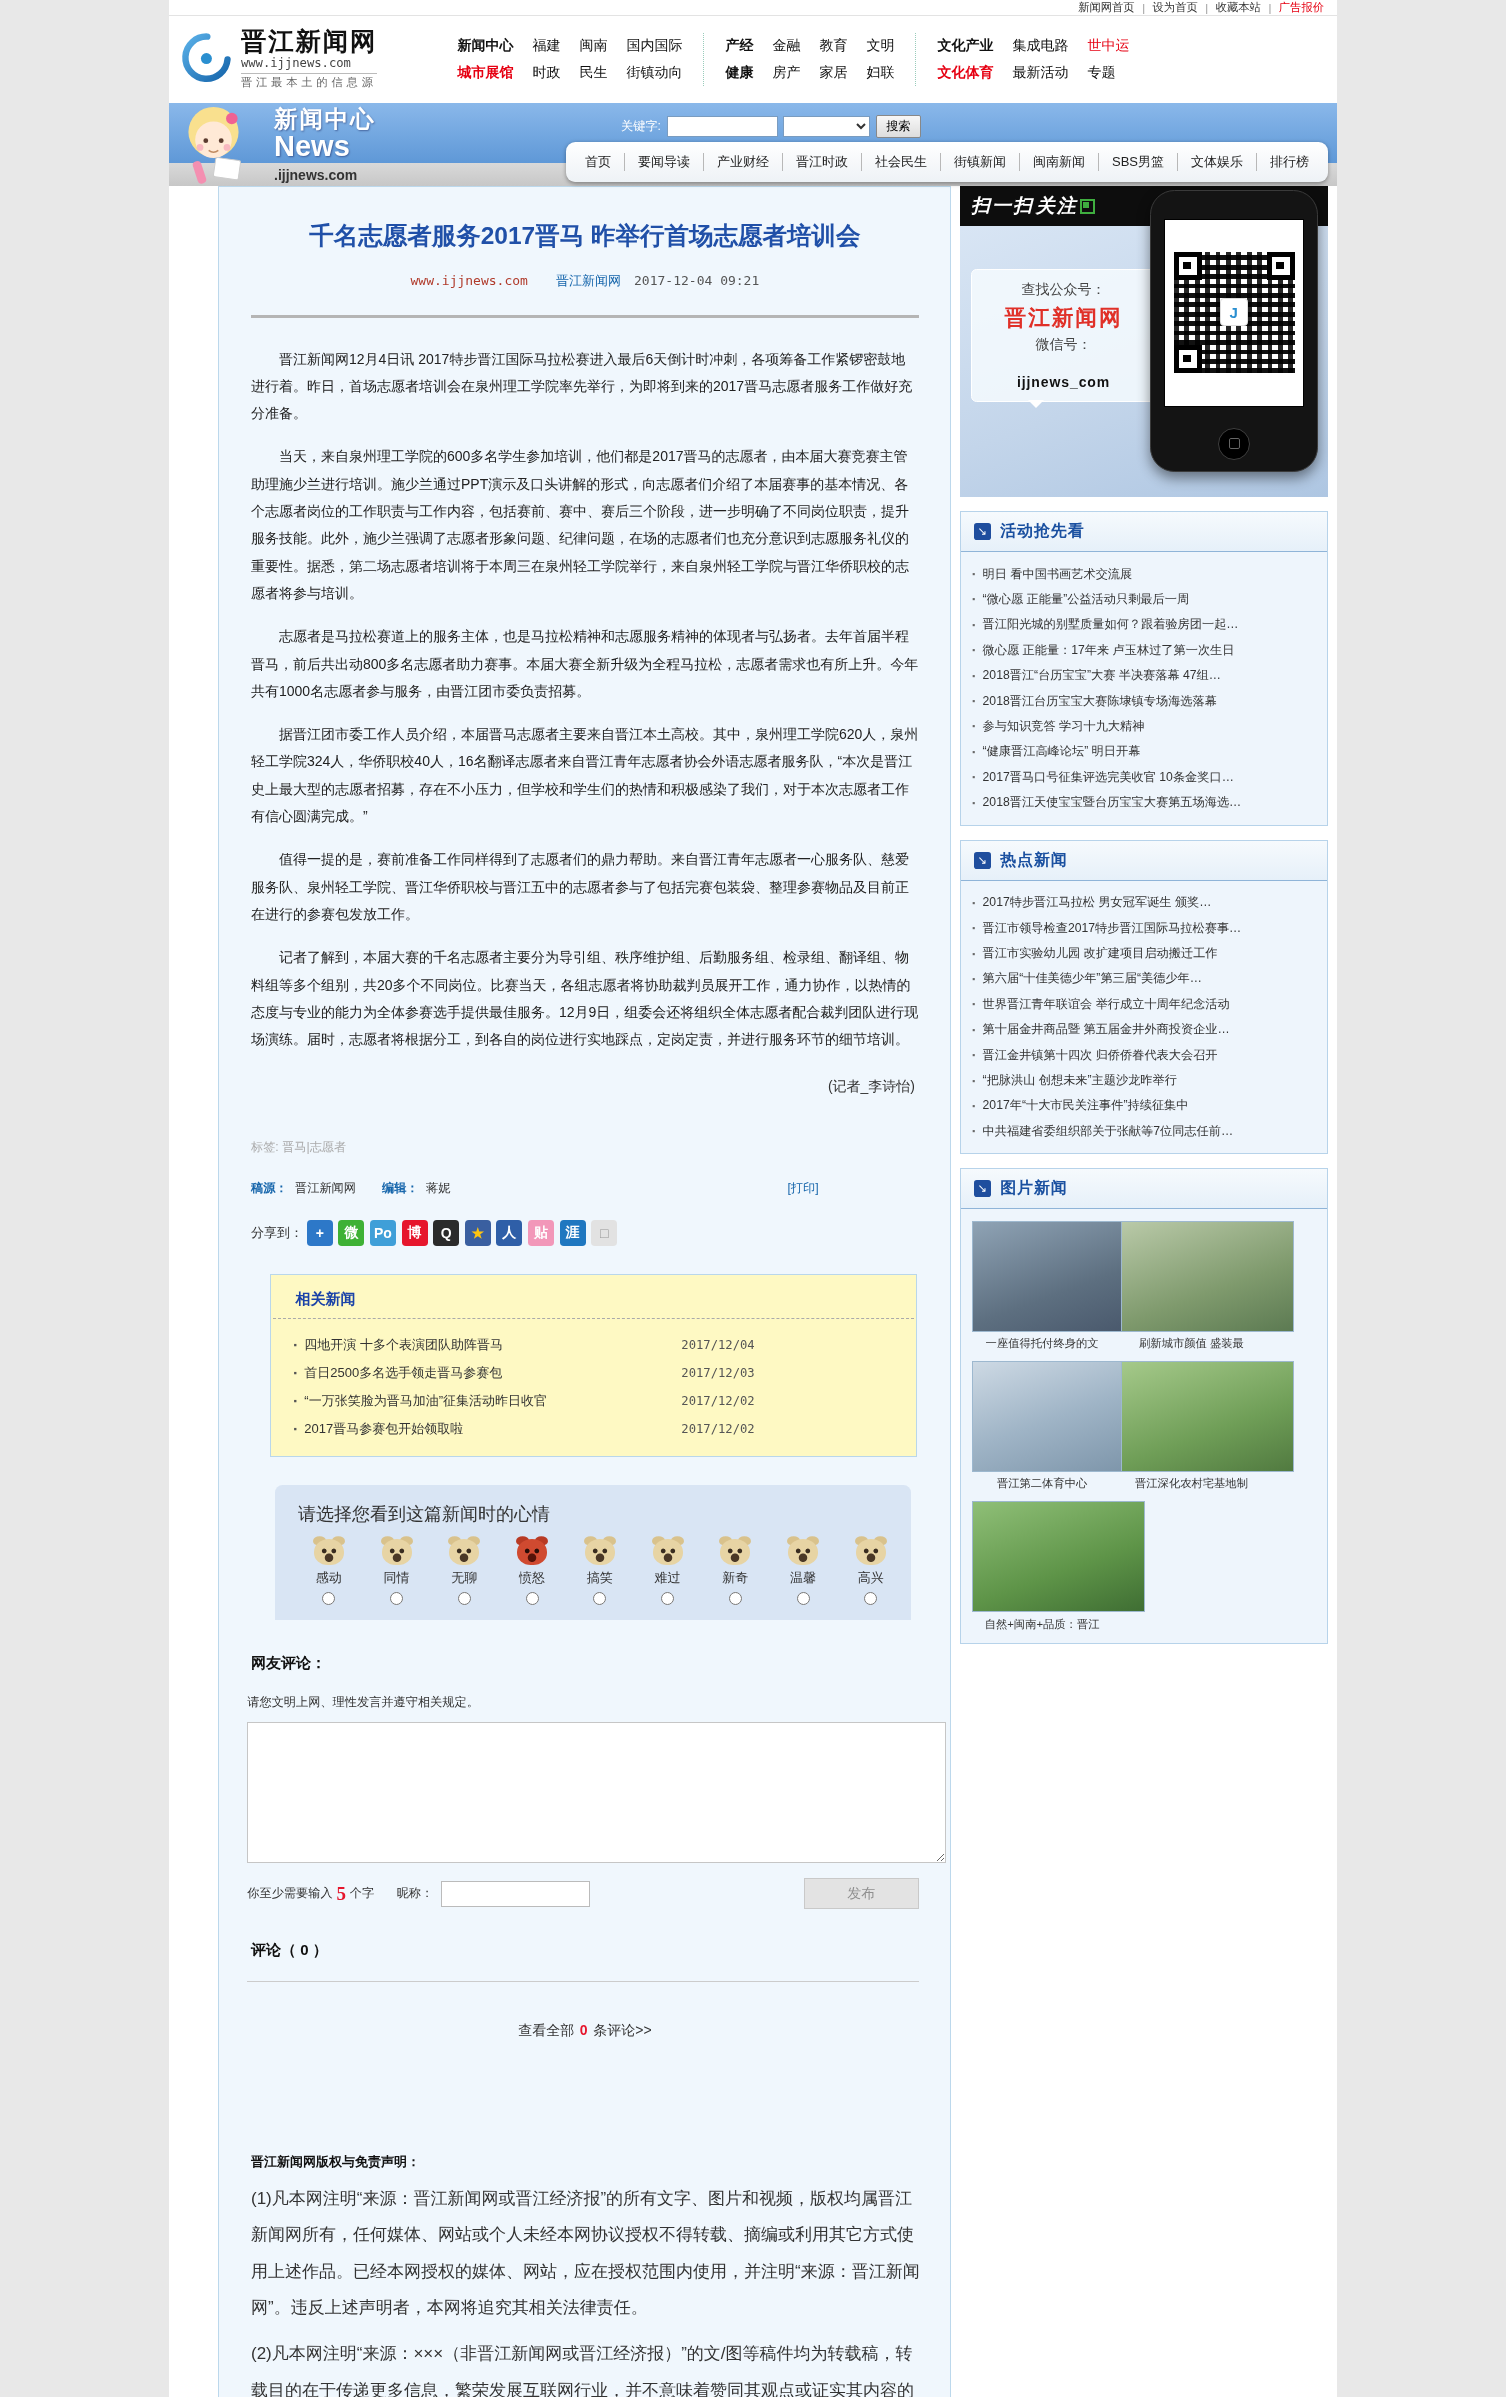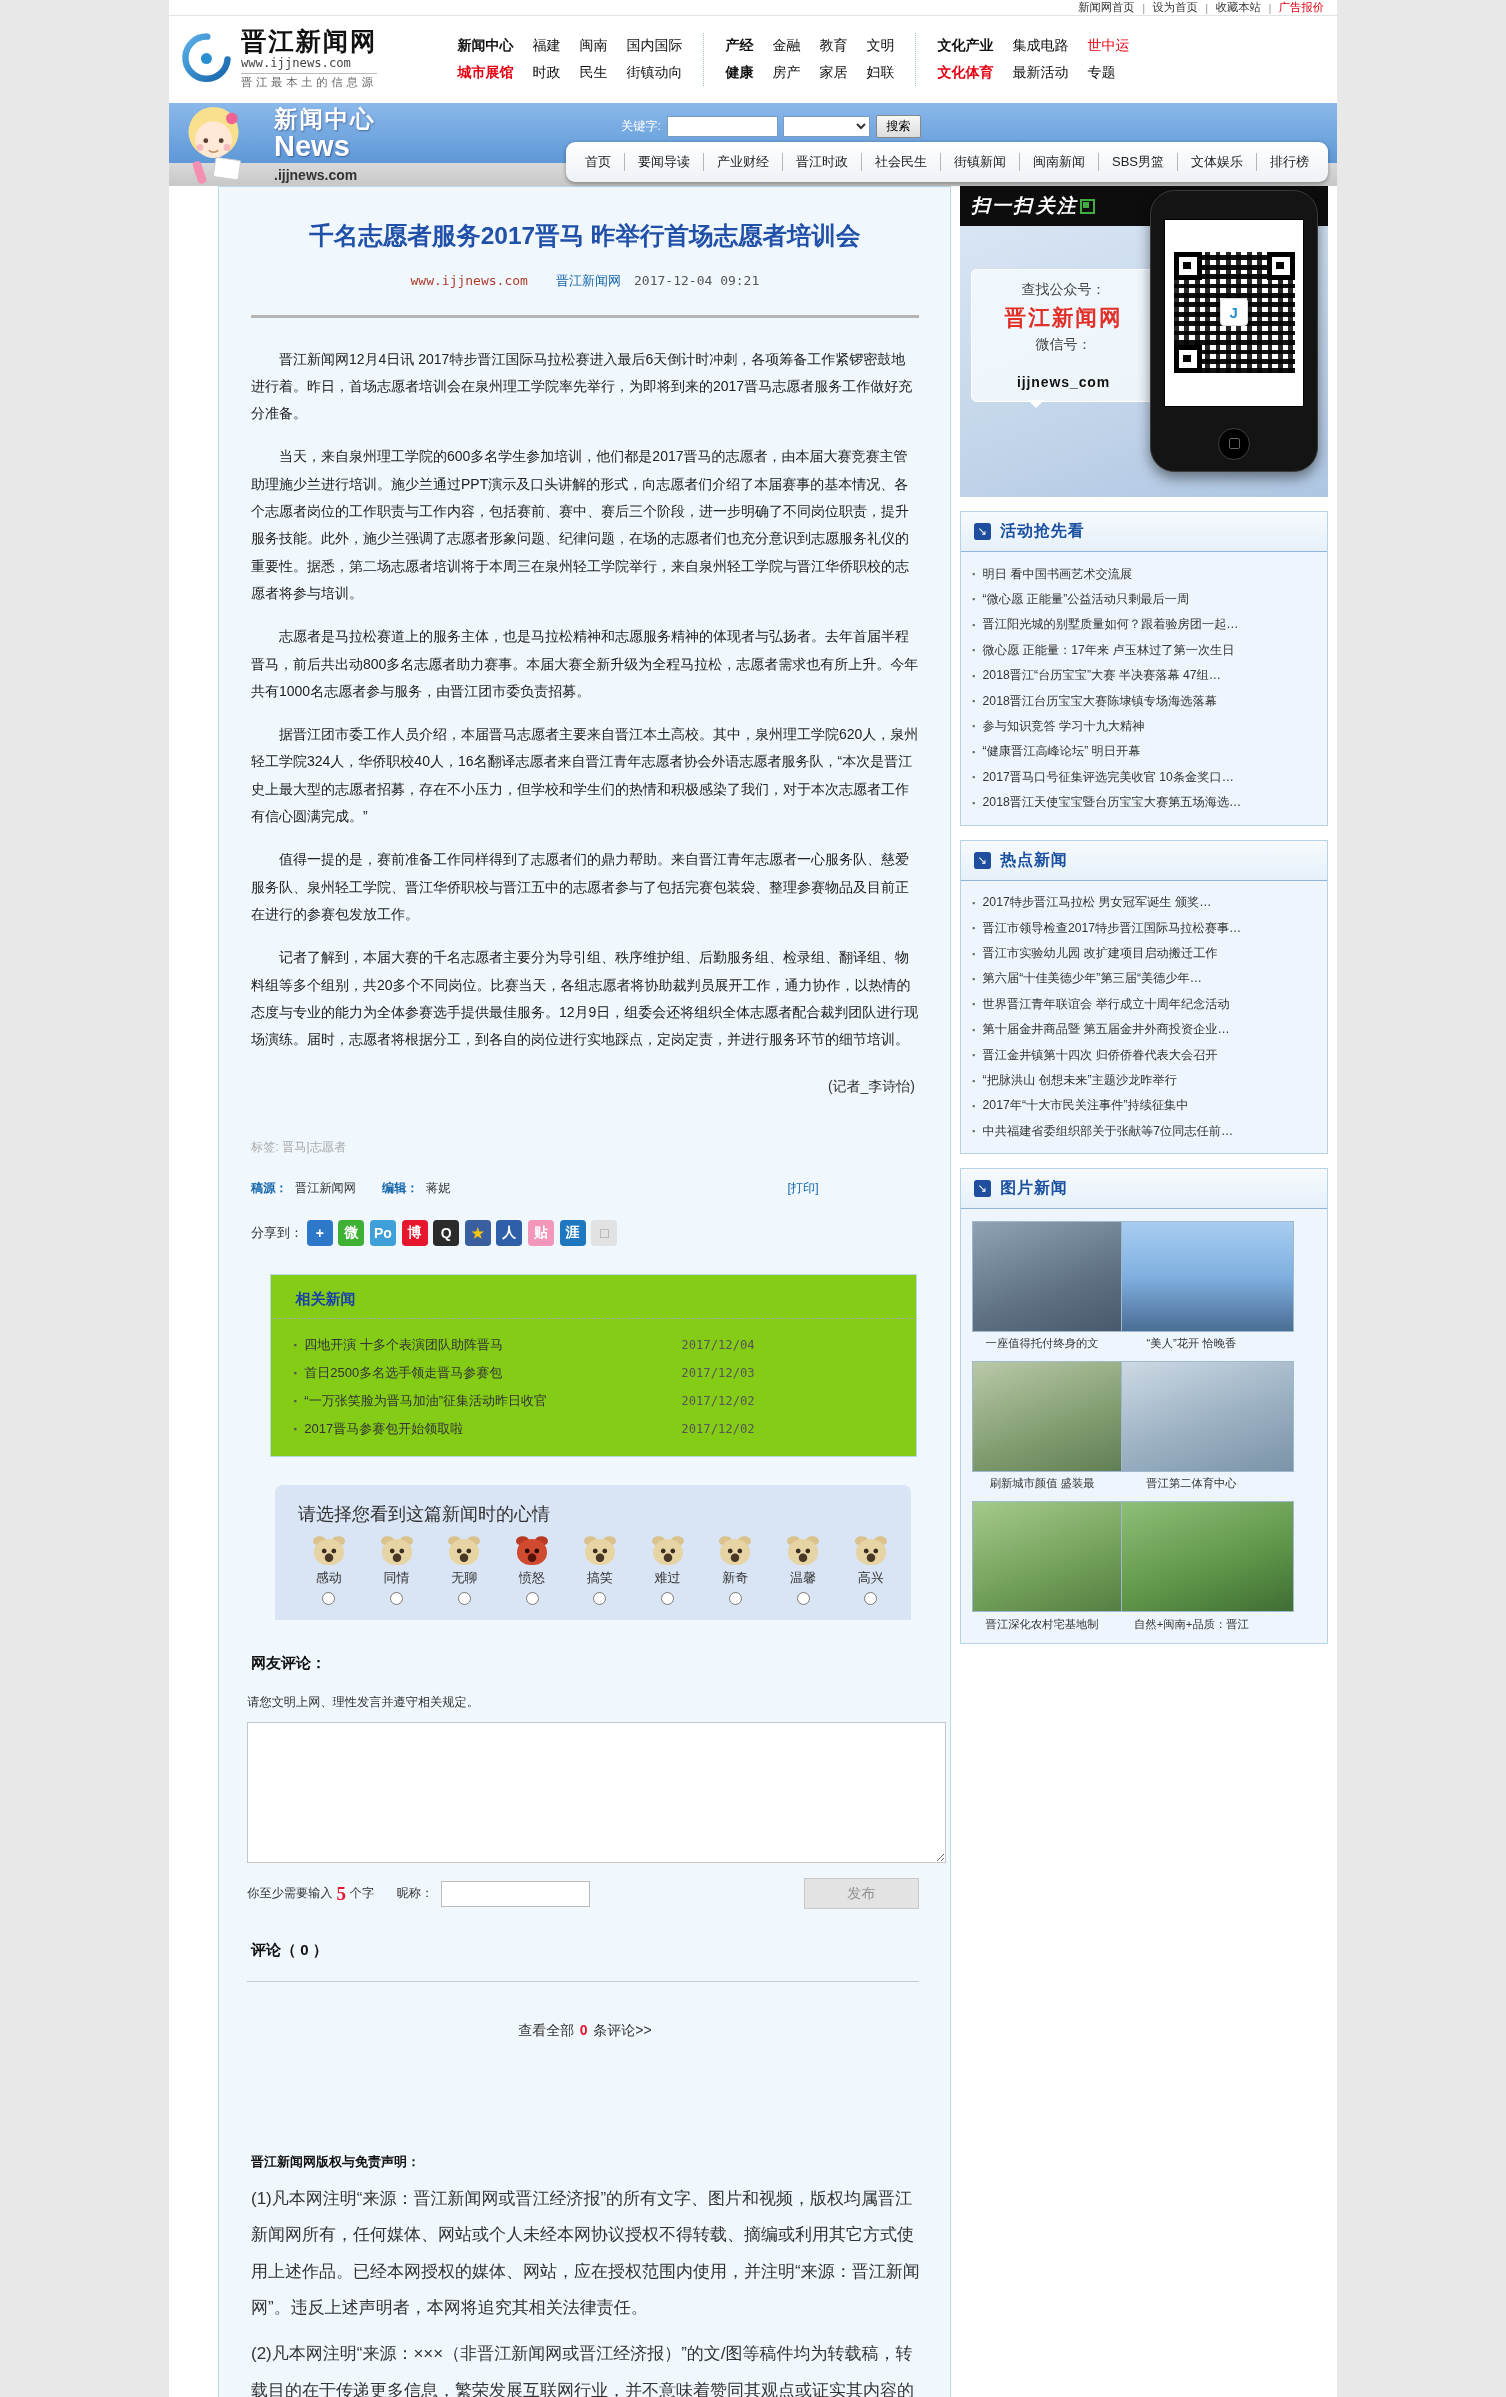--- a/index.html
+++ b/index.html
@@ -75,21 +75,21 @@
   .print-link { color:#1565ab; margin-left:311px; }
   .share-row { display:flex; align-items:center; margin:22.6px 0 0 5.6px; font-size:13px; color:#333; }
   .share-icons { display:flex; align-items:center; gap:5.6px; margin-left:3.8px; }
   .si { width:26px; height:26px; border-radius:3.8px; color:#fff; font-size:14px; font-weight:bold; display:flex; align-items:center; justify-content:center; cursor:pointer; }
   .si1{background:#2d78c8;} .si2{background:#3eb135;} .si3{background:#3f9fd8;}
   .si4{background:#e6162d;} .si5{background:#2b2b2b;} .si6{background:#3a5fa0;color:#fdc411;}
   .si7{background:#2f5fa8;} .si8{background:#f297b9;} .si9{background:#1f77c0;}
   .si10{background:#e2e2e2;color:#999;}
 
   
-  .related-box { margin:28px 7.5px 0 24.5px; background:#84cc16; border:0.9px solid #b9d7eb; padding-bottom:13px; }
+  .related-box { margin:28px 7.5px 0 24.5px; background:#fef9c3; border:0.9px solid #b9d7eb; padding-bottom:13px; }
   .related-title { color:#1a42a8; font-weight:bold; font-size:15px; padding:15px 22.6px 9.4px 22.6px; border-bottom:0.9px dashed #aaa; margin:0 1.9px; }
   .related-list { list-style:none; margin:11.3px 0 0 0; padding:0 22.6px; }
   .related-list li { display:flex; align-items:center; height:28px; font-size:13px; }
   .related-list .bu { color:#555; margin-right:7.5px; font-size:9.4px; }
   .related-list .rt { color:#333; width:377px; overflow:hidden; white-space:nowrap; cursor:pointer; }
   .related-list .rd { color:#555; font-family:"DejaVu Sans Mono", monospace; font-size:12.2px; }
 
   
   .mood-box { margin:28px 13px 0 30px; background:#d9e5f4; border-radius:7.5px 7.5px 0 0; padding:17px 22.6px 15px 22.6px; }
   .mood-prompt { font-size:18px; color:#333; }
@@ -577,24 +577,20 @@
         <div class="side-head">
           <span class="ic">↘</span>
           <span class="tt">图片新闻</span>
         </div>
         <div class="pics-grid">
           <div class="pic-cell">
             <div class="pic-thumb pt1"></div>
             <div class="pic-cap">一座值得托付终身的文</div>
           </div>
           <div class="pic-cell">
-            <div class="pic-thumb pt2"></div>
-            <div class="pic-cap">“美人”花开 恰晚香</div>
-          </div>
-          <div class="pic-cell">
             <div class="pic-thumb pt3"></div>
             <div class="pic-cap">刷新城市颜值 盛装最</div>
           </div>
           <div class="pic-cell">
             <div class="pic-thumb pt4"></div>
             <div class="pic-cap">晋江第二体育中心</div>
           </div>
           <div class="pic-cell">
             <div class="pic-thumb pt5"></div>
             <div class="pic-cap">晋江深化农村宅基地制</div>

